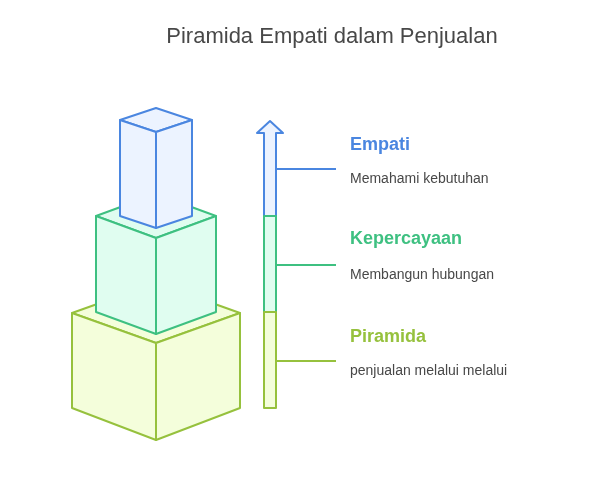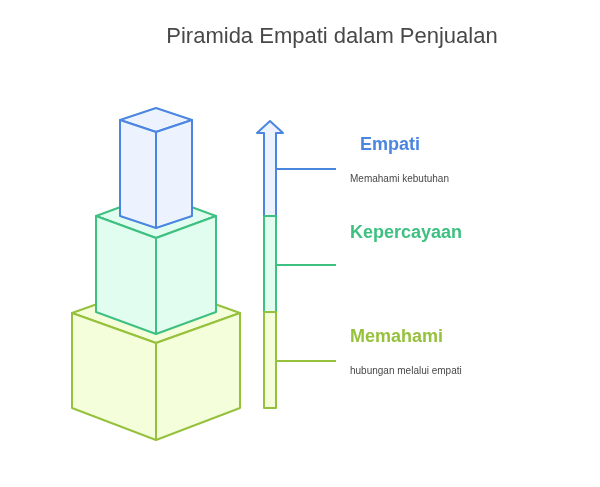--- a/index.html
+++ b/index.html
@@ -1,20 +1,20 @@
 <!DOCTYPE html>
 <html><head>
   <meta charset="utf-8">
   <style>
     html, body { margin: 0; padding: 0; background: #ffffff; }
     body { width: 600px; height: 487px; position: relative; overflow: hidden; font-family: "Liberation Sans", sans-serif; }
     .title { position: absolute; left: 0; top: 23px; width: 600px; text-align: center; font-size: 22px; font-weight: normal; color: #484848; margin-left: 32px; }
     svg.diagram { position: absolute; left: 0; top: 0; }
     .label { position: absolute; left: 350px; font-size: 18px; font-weight: bold; }
-    .desc { position: absolute; left: 350px; font-size: 10px; color: #484848; line-height: 19px; width: 220px; }
+    .desc { position: absolute; left: 350px; font-size: 14px; color: #484848; line-height: 19px; width: 220px; }
   </style>
 </head>
 <body>
 
 <div class="title">Piramida Empati dalam Penjualan</div>
 
 <svg class="diagram" width="600" height="487">
 
   <g stroke="#96c13d" stroke-width="2" stroke-linejoin="round">
     <polygon points="72,313 156,283 240,313 156,343" fill="#f4fedb"></polygon>
@@ -38,25 +38,26 @@
     <polygon points="270,121 283,133 276,133 276,216 264,216 264,133 257,133" fill="#ecf3ff" stroke="#4a86e0"></polygon>
     <rect x="264" y="216" width="12" height="96" fill="#e0fdf0" stroke="#3ec081"></rect>
     <rect x="264" y="312" width="12" height="96" fill="#f4fedb" stroke="#96c13d"></rect>
   </g>
 
   <line x1="276" y1="169" x2="336" y2="169" stroke="#4a86e0" stroke-width="2"></line>
   <line x1="276" y1="265" x2="336" y2="265" stroke="#3ec081" stroke-width="2"></line>
   <line x1="276" y1="361" x2="336" y2="361" stroke="#96c13d" stroke-width="2"></line>
 </svg>
 
-<div class="label" style="top:134px; color:#4a86e0;margin-left:10px;">Empati</div>
+<div class="label" style="top:134px; color:#4a86e0;">Empati</div>
 <div class="desc" style="top:169px;">
   <div>Memahami kebutuhan</div>
 </div>
 
-<div class="label" style="top:222px; color:#3ec081;">Kepercayaan</div>
+<div class="label" style="top:228px; color:#3ec081;">Kepercayaan</div>
 <div class="desc" style="top:265px;">
+  <div>Membangun hubungan</div>
 </div>
 
-<div class="label" style="top:326px; color:#96c13d;">Memahami</div>
+<div class="label" style="top:326px; color:#96c13d;">Piramida</div>
 <div class="desc" style="top:361px;">
-  <div>hubungan melalui empati</div>
+  <div>penjualan melalui melalui</div>
 </div>
 
 </body></html>

